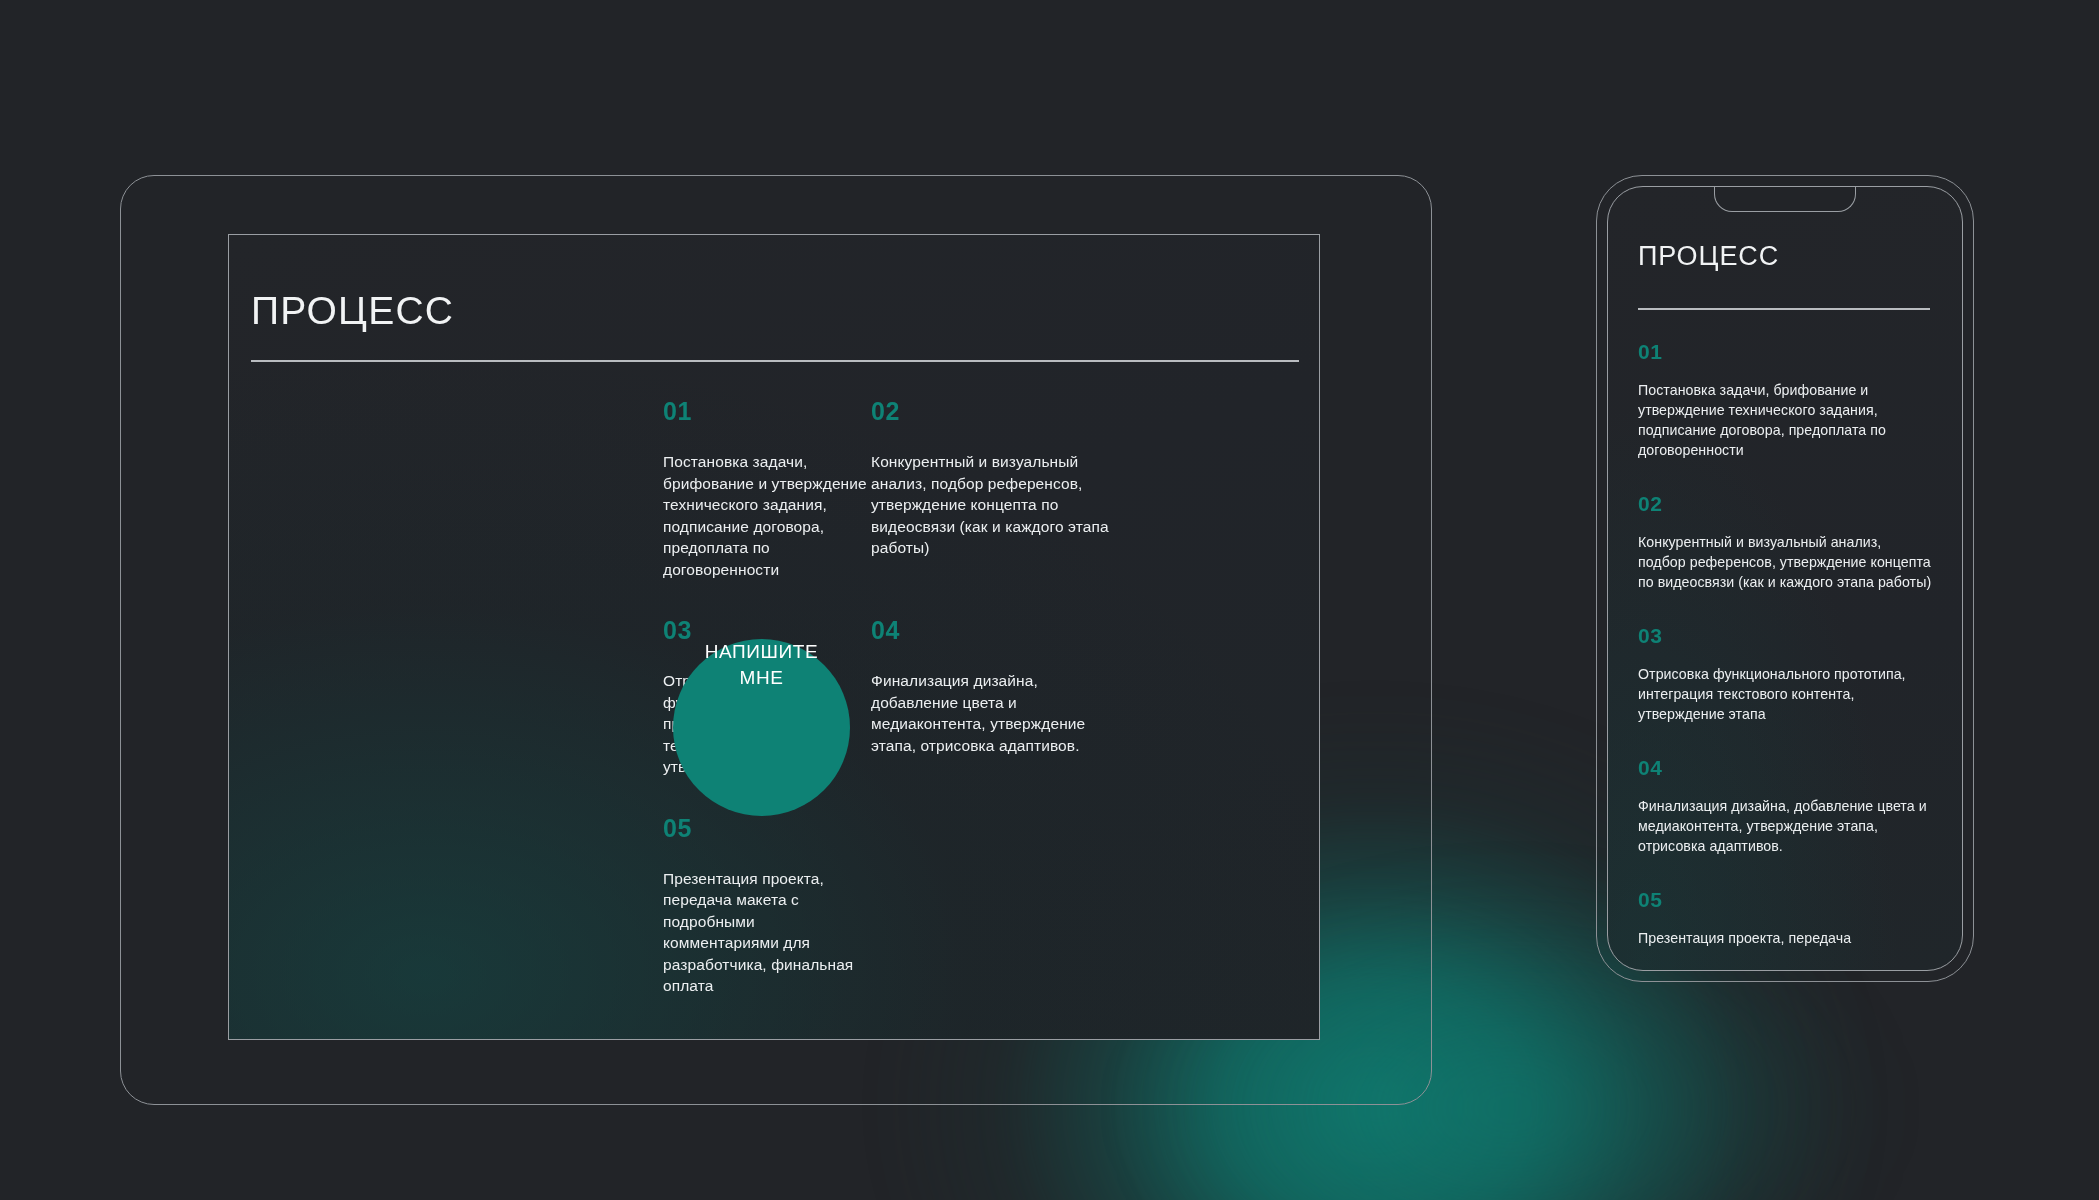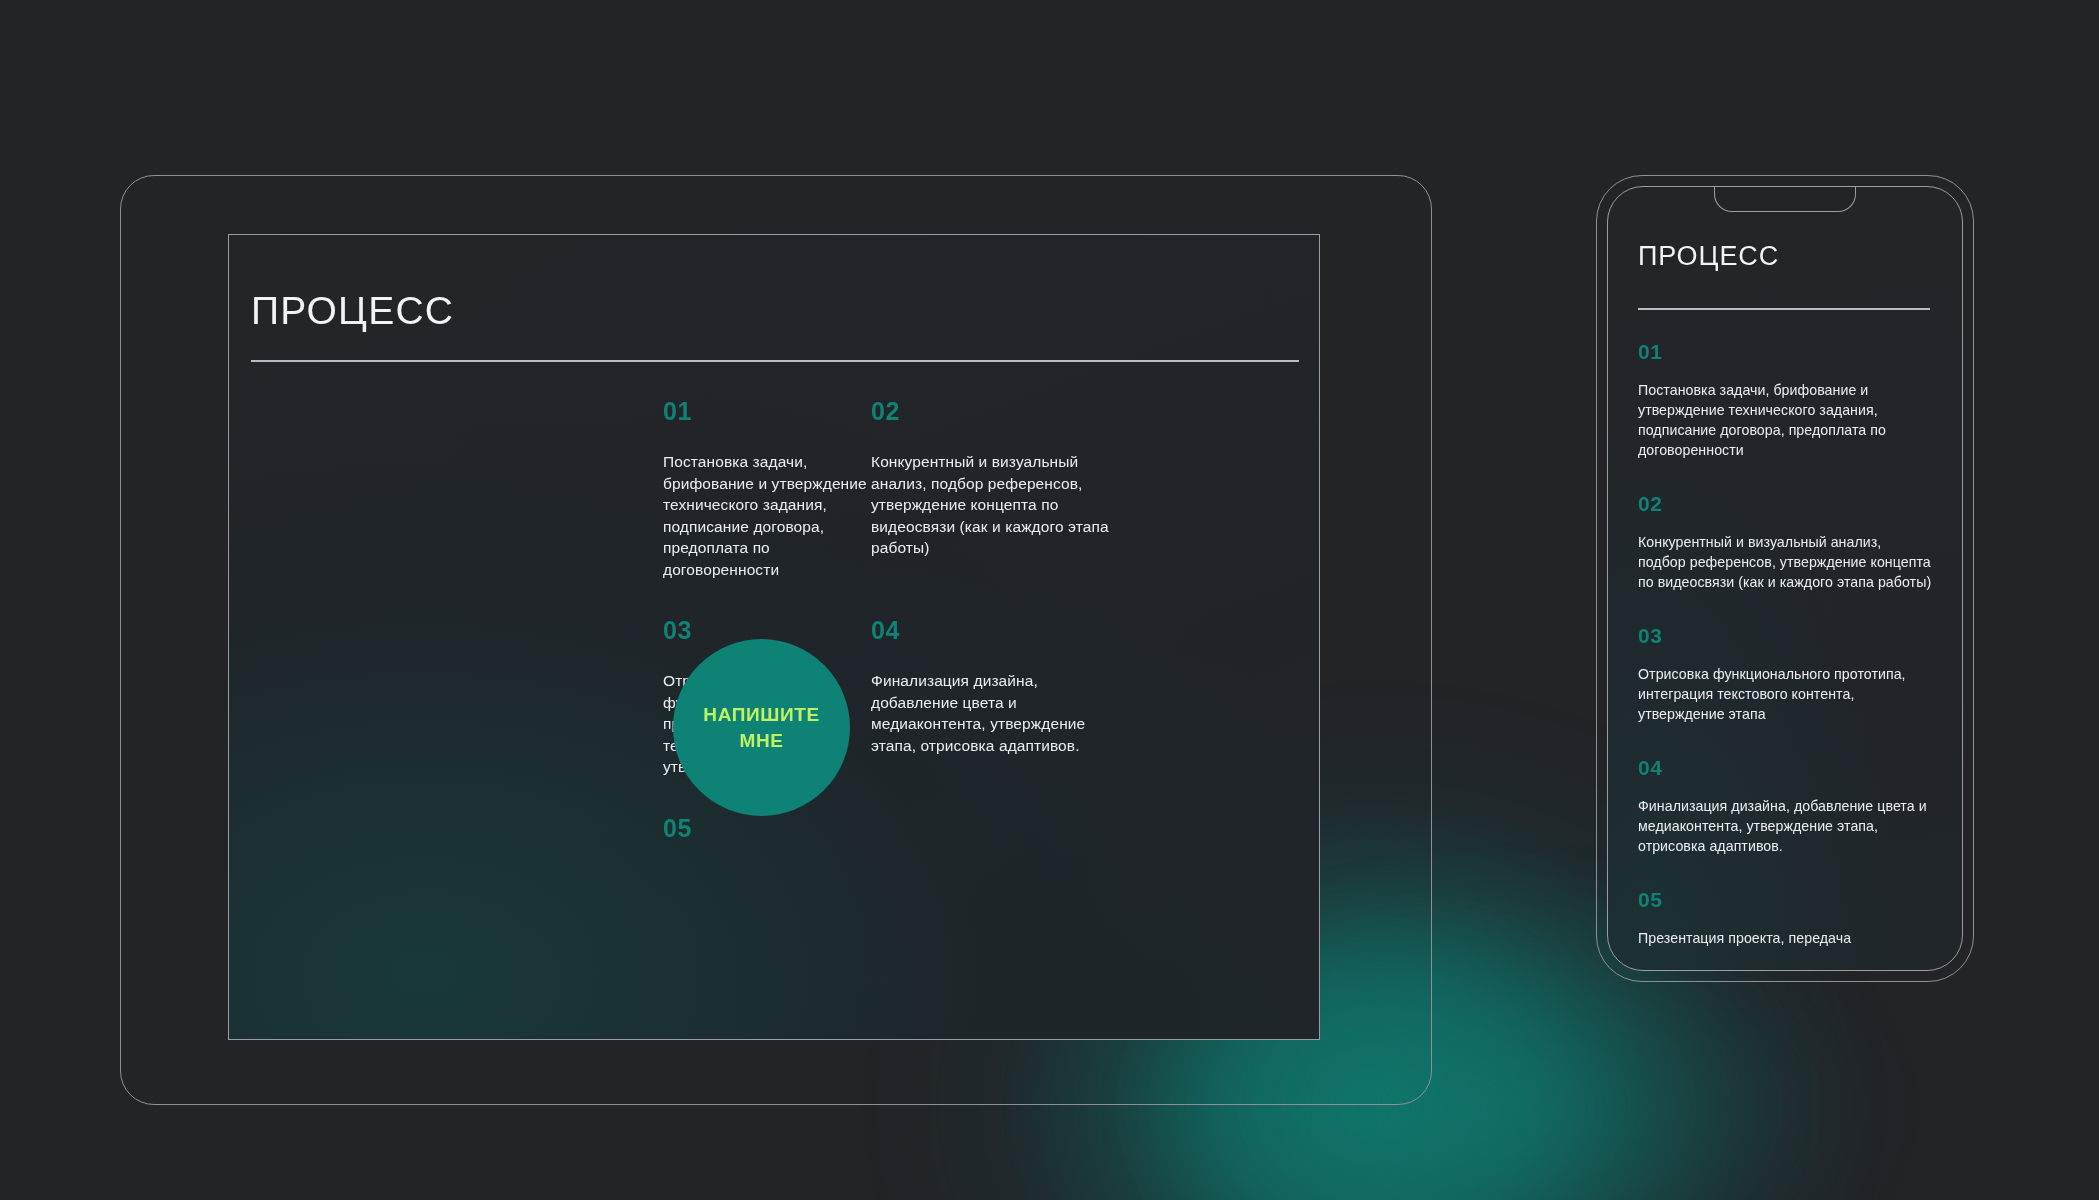--- a/index.html
+++ b/index.html
@@ -126,28 +126,26 @@
 
   .cta-circle {
     position: absolute;
     left: 444px;
     top: 404px;
     width: 177px;
     height: 177px;
     border-radius: 50%;
     background: #0e8275;
     display: flex;
-    align-items: center;
     justify-content: center;
     text-align: center;
-    color: #bef264;
+    color: #ffffff;
     font-size: 19px;
     line-height: 26px;
     letter-spacing: 0.6px;
-    font-weight: bold;
   }
 
   
   .phone-outer {
     position: absolute;
     left: 1596px;
     top: 175px;
     width: 378px;
     height: 807px;
     border: 1.5px solid #8d9196;
@@ -250,20 +248,21 @@
         </div>
         <div class="t-cell t-cell-wide col2">
           <div class="t-num">04</div>
           <div class="t-text">Финализация дизайна, добавление цвета и медиаконтента, утверждение этапа, отрисовка адаптивов.</div>
         </div>
       </div>
 
       <div class="t-row t-row-3">
         <div class="t-cell">
           <div class="t-num">05</div>
+          <div class="t-text">Презентация проекта, передача макета с подробными комментариями для разработчика, финальная оплата</div>
         </div>
       </div>
 
     </div>
 
     <div class="cta-circle">
       <div>
         <div>НАПИШИТЕ</div>
         <div>МНЕ</div>
       </div>

